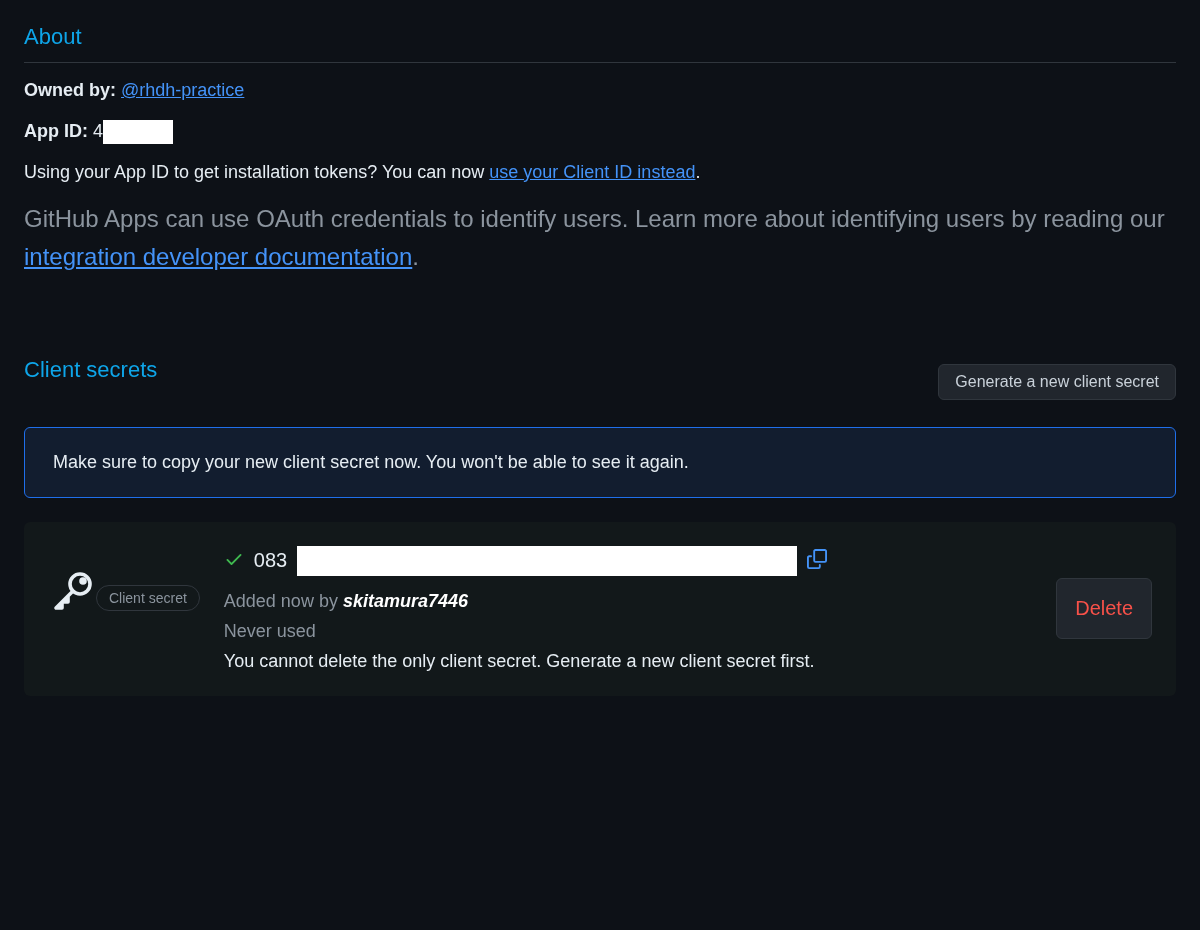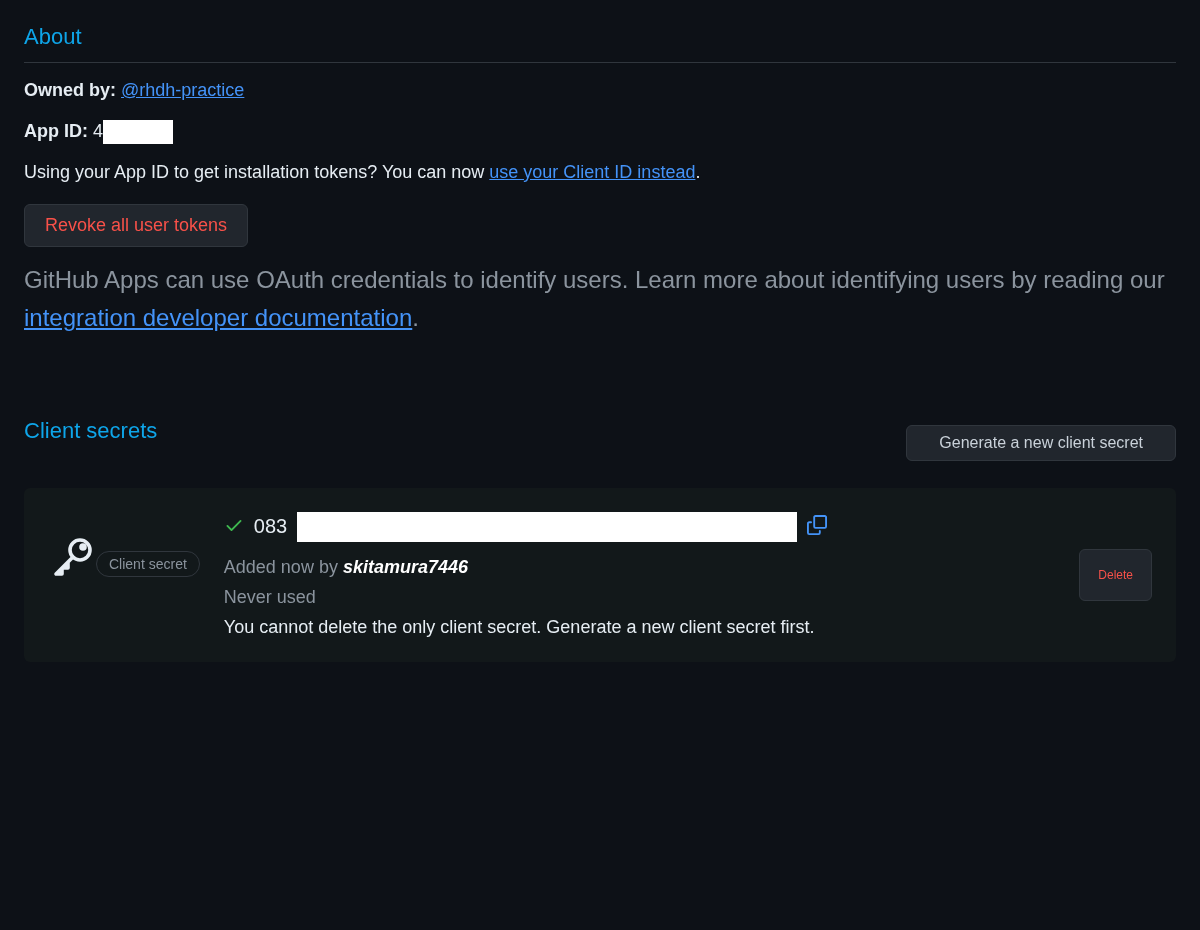--- a/index.html
+++ b/index.html
@@ -84,34 +84,34 @@
       cursor: pointer;
       font-family: inherit;
     }
     .btn-danger {
       color: #f85149;
       background-color: #21262d;
       border: 1px solid #30363d;
     }
     .btn-danger.small {
        padding: 18px 18px;
-       font-size: 12px;
+       font-size: 20px;
        border-color: #30363d;
     }
     .secrets-header {
       display: flex;
       justify-content: space-between;
       align-items: center;
       margin-bottom: 20px;
     }
     .btn-default {
       background-color: #21262d;
       border: 1px solid #30363d;
       color: #c9d1d9;
-      padding: 8px 32px;
+      padding: 8px 16px;
       border-radius: 6px;
       font-size: 16px;
       cursor: pointer;
     }
     .flash-notice {
       background-color: #121d2f;
       border: 1px solid #1f6feb;
       border-radius: 6px;
       padding: 24px 28px;
       margin-bottom: 24px;
@@ -201,35 +201,33 @@
   <div class="info-row">
     <span class="info-label">App ID:</span>
     <span class="info-value">4</span><span class="redacted-box redacted-small"></span>
   </div>
 
   <div class="info-text">
     <span>Using your App ID to get installation tokens? You can now </span><a class="link">use your Client ID instead</a><span>.</span>
   </div>
 
 
-  <div style="margin-top:18px;">
-    <button class="btn btn-danger">Revoke all user tokens</button>
-  </div>
 
   <div class="muted-text">
     <span>GitHub Apps can use OAuth credentials to identify users. Learn more about identifying users by reading our </span><a class="link">integration developer documentation</a><span>.</span>
   </div>
 </div>
 
 <div class="client-secrets-section">
   <div class="secrets-header">
     <h2>Client secrets</h2>
     <button class="btn-default">Generate a new client secret</button>
   </div>
 
+  <div class="flash-notice">Make sure to copy your new client secret now. You won't be able to see it again.</div>
 
   <div class="secret-panel">
     <div class="secret-left">
       <span class="key-icon">
         <svg width="48" height="48" viewBox="0 0 24 24" fill="none" stroke="currentColor" stroke-width="1.8" stroke-linecap="round" stroke-linejoin="round">
           <circle cx="16" cy="8" r="5"></circle>
           <circle cx="17.5" cy="6.5" r="1" fill="currentColor"></circle>
           <path d="M12.5 11.5 L4 20 l0 0 l3 0 l0 -3 l3 0 l0 -3"></path>
         </svg>
       </span>

